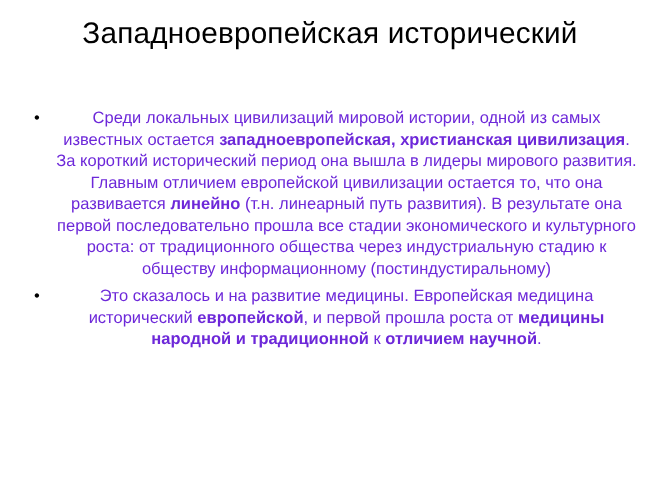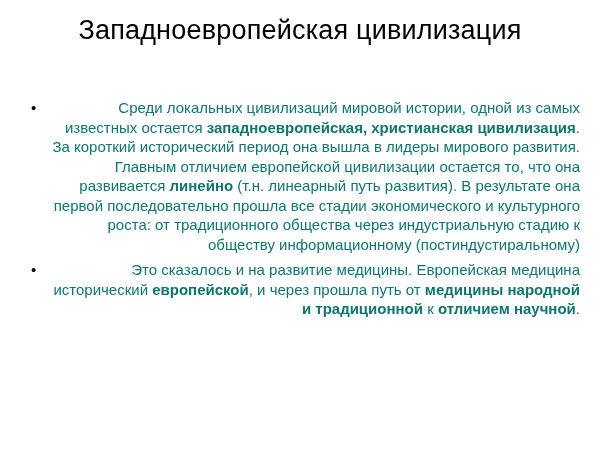--- a/index.html
+++ b/index.html
@@ -50,40 +50,40 @@
     font-size: 15px;
     line-height: 19.5px;
     text-align: left;
     padding-left: 7px;
     box-sizing: border-box;
   }
   .bullet-text {
     flex: 1 1 auto;
     font-size: 15px;
     line-height: 19.5px;
-    text-align: right;
-    color: #0f766e;
+    text-align: center;
+    color: #6d28d9;
   }
   .bullet-text b {
     font-weight: bold;
   }
 </style>
 </head>
 <body>
 
 <div class="slide">
 
-  <div class="slide-title">Западноевропейская цивилизация</div>
+  <div class="slide-title">Западноевропейская исторический</div>
 
   <div class="body-list">
 
     <div class="bullet-row">
       <div class="bullet-mark">•</div>
       <div class="bullet-text" id="b1"><span>Среди локальных цивилизаций мировой истории, одной из самых известных остается </span><b>западноевропейская, христианская цивилизация</b><span>. За короткий  исторический период она вышла в лидеры мирового развития. Главным отличием европейской цивилизации остается то, что  она развивается </span><b>линейно</b><span> (т.н. линеарный путь развития). В результате она первой последовательно прошла  все стадии  экономического и культурного роста: от традиционного общества через индустриальную стадию к обществу информационному (постиндустиральному)</span></div>
     </div>
 
     <div class="bullet-row">
       <div class="bullet-mark">•</div>
-      <div class="bullet-text" id="b2"><span> Это сказалось и на развитие медицины. Европейская медицина исторический  </span><b>европейской</b><span>,  и через прошла путь от </span><b>медицины народной и традиционной</b><span> к </span><b>отличием научной</b><span>.</span></div>
+      <div class="bullet-text" id="b2"><span> Это сказалось и на развитие медицины. Европейская медицина исторический  </span><b>европейской</b><span>,  и первой прошла роста от </span><b>медицины народной и традиционной</b><span> к </span><b>отличием научной</b><span>.</span></div>
     </div>
 
   </div>
 </div>
 
 </body></html>

